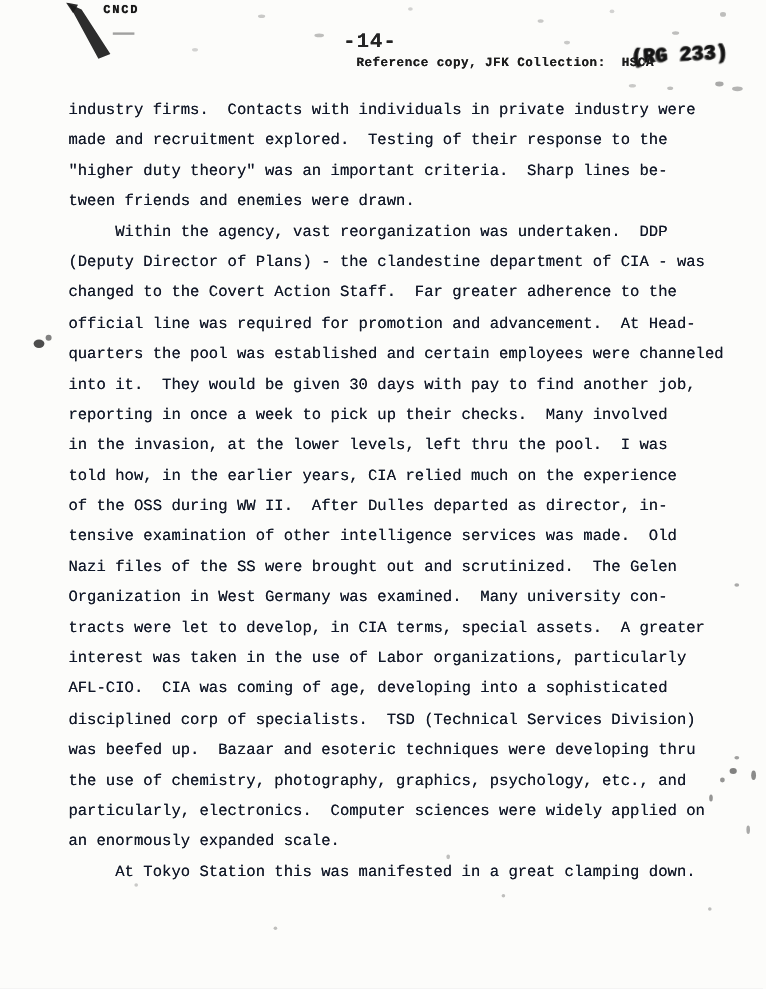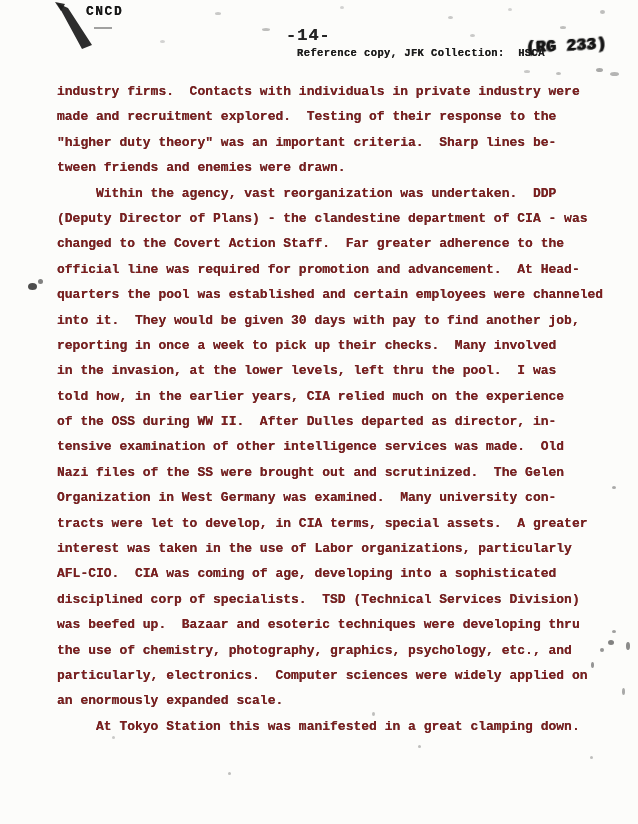--- a/index.html
+++ b/index.html
@@ -14,21 +14,21 @@
     background: #fcfcfa;
     overflow: hidden;
     font-family: "Liberation Mono", "DejaVu Sans Mono", monospace;
     color: #1f1f1f;
   }
   
   .cncd-label {
     position: absolute;
     left: 86px;
     top: 4px;
-    font-size: 13px;
+    font-size: 10px;
     font-weight: bold;
     letter-spacing: 1.5px;
     color: #161616;
     text-shadow: 0 0 0.6px #222;
   }
   .cncd-stroke {
     position: absolute;
     left: 55px;
     top: 2px;
     width: 46px;
@@ -78,23 +78,22 @@
     white-space: pre;
   }
   .body-text {
     position: absolute;
     left: 57px;
     top: 79px;
     width: 566px;
     font-size: 13px;
     line-height: 25.4px;
     white-space: pre;
-    color: #7f1d1d;
+    color: #0f172a;
     text-shadow: 0 0 0.45px rgba(10,10,10,0.75);
-    font-weight: bold;
   }
   .text-line { height: 25.4px; }
   .artifact {
     position: absolute;
     background: #2e2e2e;
     border-radius: 50%;
   }
 </style>
 </head>
 <body>

